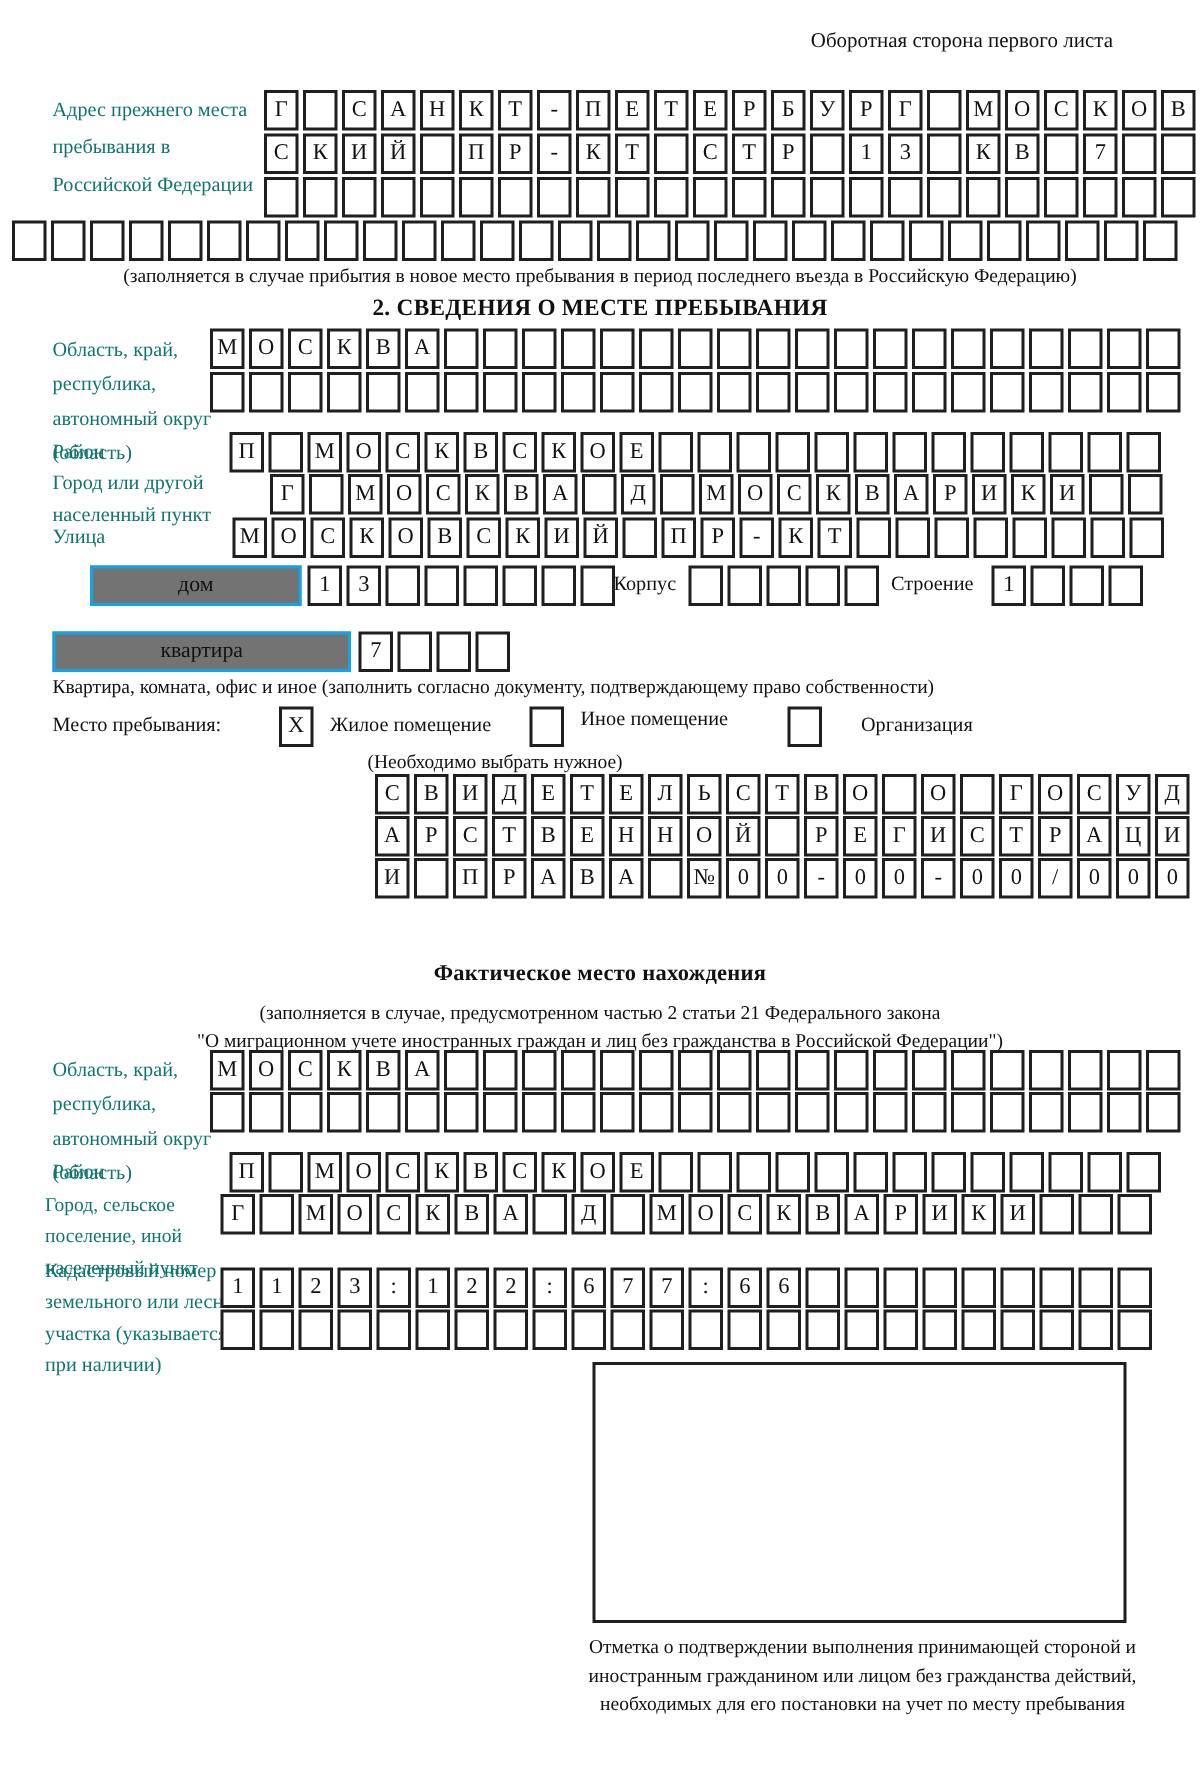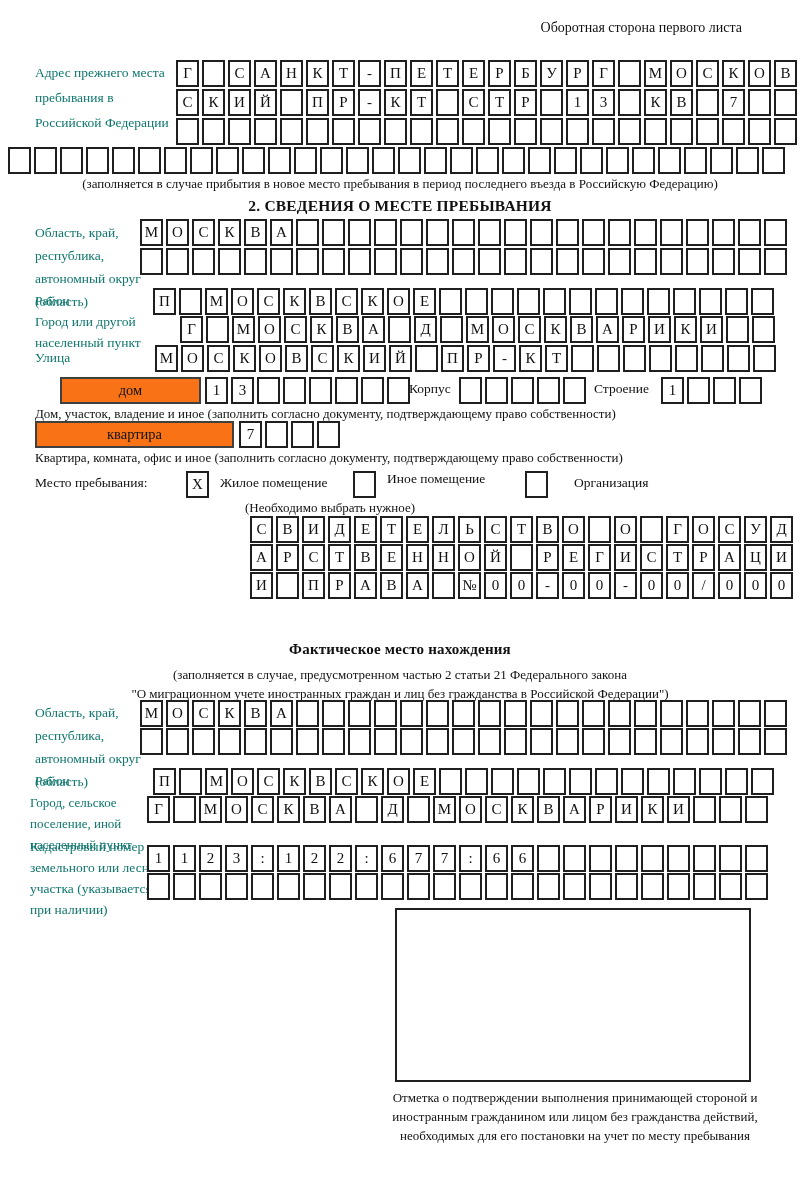--- a/index.html
+++ b/index.html
@@ -13,21 +13,21 @@
   .cap { font-size:13px; color:#111; white-space:nowrap; }
   .center { width:800px; left:0; text-align:center; }
   .h-bold { font-weight:bold; font-size:15.5px; letter-spacing:.2px; }
   .cellrow { display:flex; gap:3px; position:absolute; }
   .cell {
     width:19px; height:23px; border:2px solid #1f1f1f; background:#fff;
     display:flex; align-items:center; justify-content:center;
     font-size:15px; line-height:1; flex:none;
   }
   .bigfield {
-    position:absolute; height:23px; border:2px solid #404040; background:#f97316;
+    position:absolute; height:23px; border:2px solid #0ea5e9; background:#737373;
     display:flex; align-items:center; justify-content:center; font-size:14.5px;
   }
   .stampbox { position:absolute; border:2.5px solid #1f1f1f; background:#fff; }
   .wrapcap { font-size:13px; line-height:19px; }
 </style>
 </head>
 <body>
 
 <div class="sheet">
 
@@ -306,21 +306,20 @@
       <div class="cell"></div>
       <div class="cell"></div>
     </div>
   <div class="abs cap" style="left:594px; top:381px; font-size:13.5px;">Строение</div>
   <div class="cellrow" style="left:661px; top:377px;">
       <div class="cell">1</div>
       <div class="cell"></div>
       <div class="cell"></div>
       <div class="cell"></div>
     </div>
-  <div class="abs cap" style="left:35px; top:406px;">Дом, участок, владение и иное (заполнить согласно документу, подтверждающему право собственности)</div>
 
   <div class="bigfield" style="left:35px; top:421px; width:195px;">квартира</div>
   <div class="cellrow" style="left:239px; top:421px;">
       <div class="cell">7</div>
       <div class="cell"></div>
       <div class="cell"></div>
       <div class="cell"></div>
     </div>
   <div class="abs cap" style="left:35px; top:450px;">Квартира, комната, офис и иное (заполнить согласно документу, подтверждающему право собственности)</div>
 

